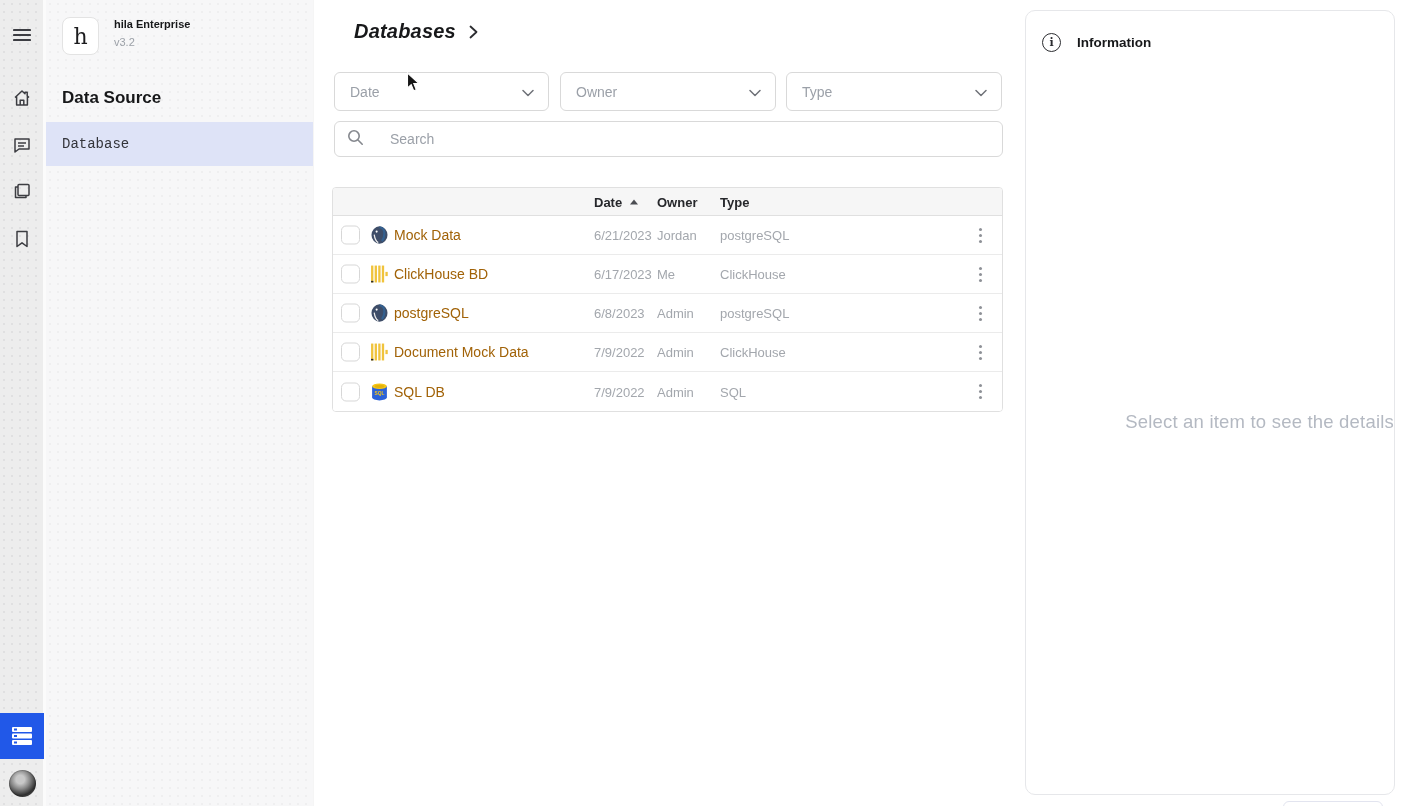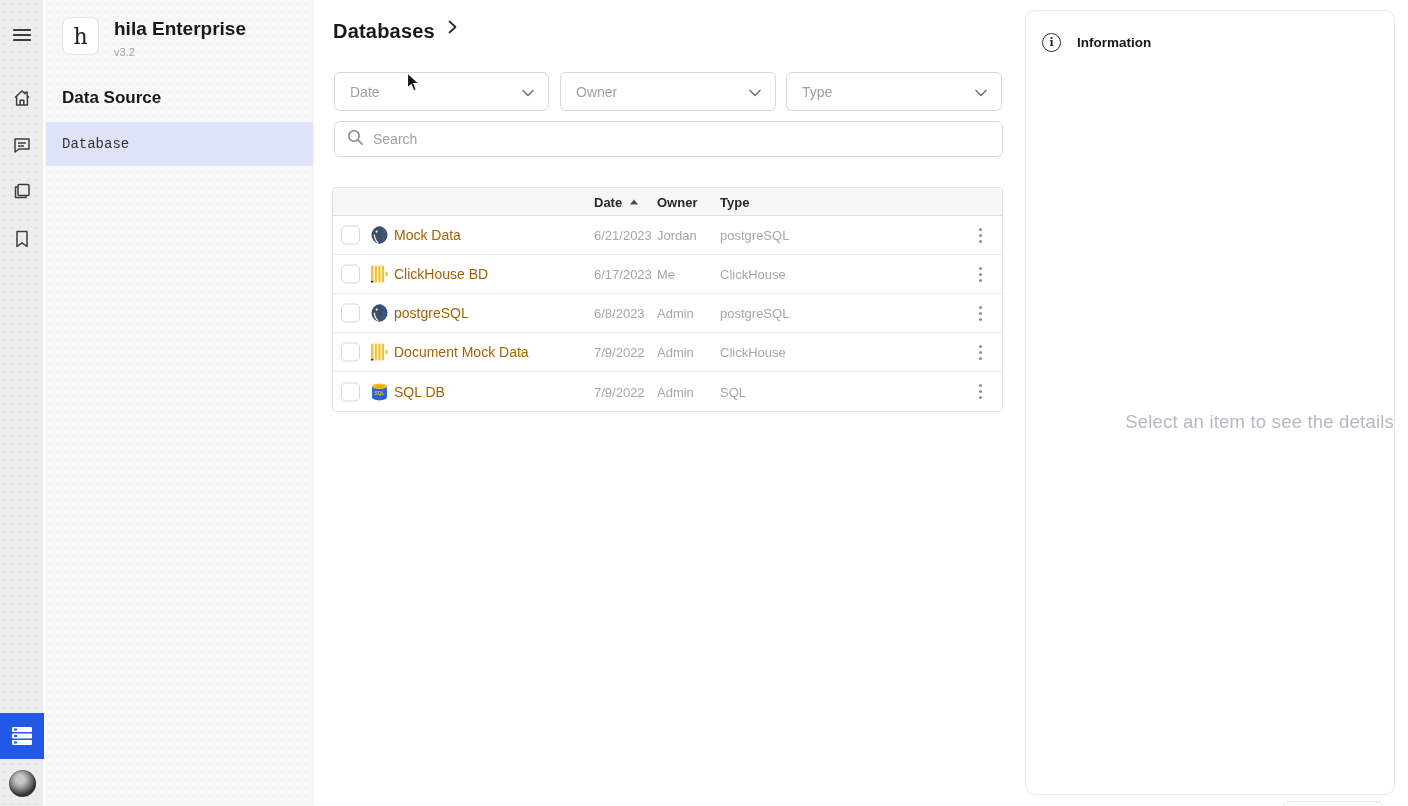--- a/index.html
+++ b/index.html
@@ -32,46 +32,46 @@
   .sidebar { position:absolute; left:46px; top:0; width:267px; height:806px;
     background-color:#f7f7f8;
     background-image:radial-gradient(#efeff0 1px, transparent 1px);
     background-size:8px 8px;
     box-shadow:1px 0 0 rgba(0,0,0,.04); z-index:2; }
   .brand { position:absolute; left:16px; top:17px; display:flex; align-items:flex-start; }
   .logo-box { width:37px; height:38px; background:#fff; border:1px solid #e3e3e3; border-radius:8px;
     display:flex; align-items:center; justify-content:center;
     font-family:"DejaVu Serif", serif; font-size:22px; font-weight:400; color:#1c1c1e; }
   .brand-text { margin-left:15px; padding-top:1px; }
-  .brand-name { font-size:19px; font-weight:700; color:#17181a; }
+  .brand-name { font-size:11px; font-weight:700; color:#17181a; }
   .brand-ver { font-size:11px; color:#9ca1a8; margin-top:6px; }
   .side-heading { position:absolute; left:16px; top:88px; font-size:17px; font-weight:600; color:#17181a; }
   .side-items { position:absolute; left:0; top:122px; width:267px; }
   .side-item { height:44px; display:flex; align-items:center; padding-left:16px;
     font-size:14px; color:#33343a; cursor:pointer;font-family:Liberation Mono, monospace; }
   .side-item.selected { background:#dee3f7; }
 
   
-  .main-title-row { position:absolute; left:333px; top:20px; display:flex; align-items:flex-start; }
+  .main-title-row { position:absolute; left:354px; top:20px; display:flex; align-items:center;font-style:italic; }
   .main-title { font-size:20px; font-weight:700; color:#17181a; letter-spacing:.2px; }
   .title-chevron { margin-left:13px; display:flex; }
 
   .filters { position:absolute; left:334px; top:72px; }
   .select { position:absolute; top:0; height:39px; border:1px solid #d9d9d9; border-radius:6px;
     background:#fff; display:flex; align-items:center; justify-content:space-between;
     padding:0 14px 0 15px; cursor:pointer; }
   .select-label { font-size:14px; color:#9ba0a8; }
   .sel-date  { left:0;   width:215px; }
   .sel-owner { left:226px; width:216px; }
   .sel-type  { left:452px; width:216px; }
 
   .search { position:absolute; left:334px; top:121px; width:669px; height:36px;
     border:1px solid #d9d9d9; border-radius:6px; background:#fff;
     display:flex; align-items:center; padding-left:12px; }
-  .search input { border:0; outline:0; flex:1; font-size:14px; margin-left:9px; color:#33343a;
+  .search input { border:0; outline:0; flex:1; font-size:14px; margin-left:26px; color:#33343a;
     font-family:"Liberation Sans", sans-serif; background:transparent; }
   .search input::placeholder { color:#9ba0a8; }
 
   
   .table { position:absolute; left:332px; top:187px; width:671px;
     border:1px solid #e0e0e0; border-radius:4px; background:#fff; overflow:hidden; }
   .thead { position:relative; height:28px; background:#f6f6f6; border-bottom:1px solid #e0e0e0; }
   .thead .col, .trow .cell-text { position:absolute; top:50%; transform:translateY(-50%); }
   .col { font-size:13px; font-weight:600; color:#26272b; }
   .col-date  { left:261px; display:flex; align-items:center; }

